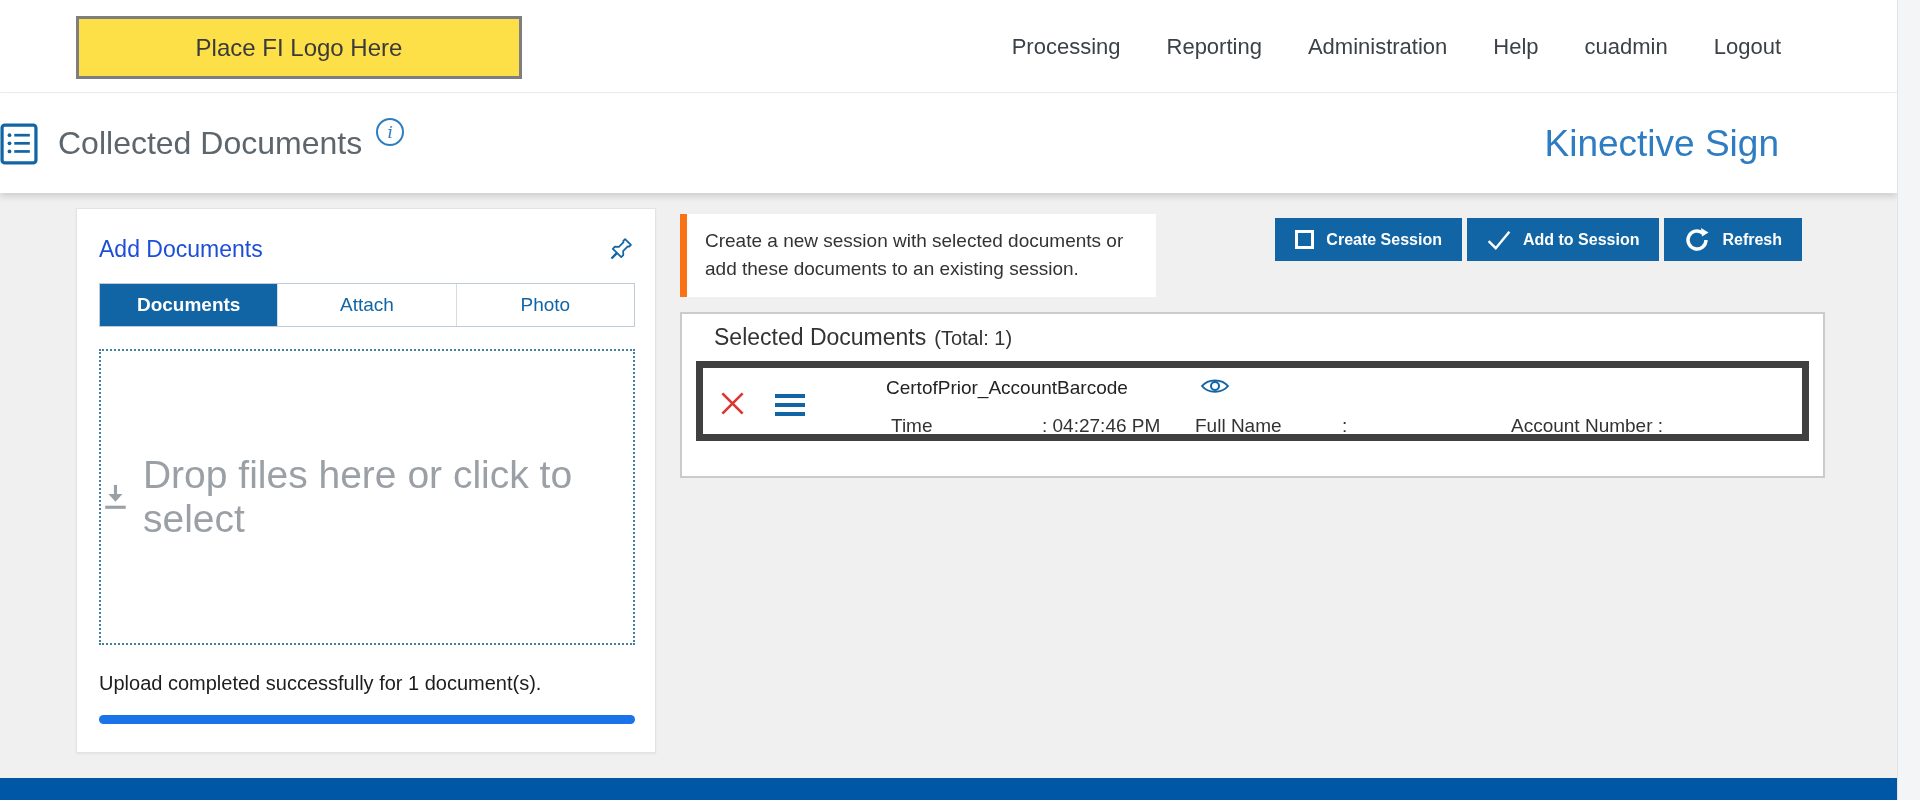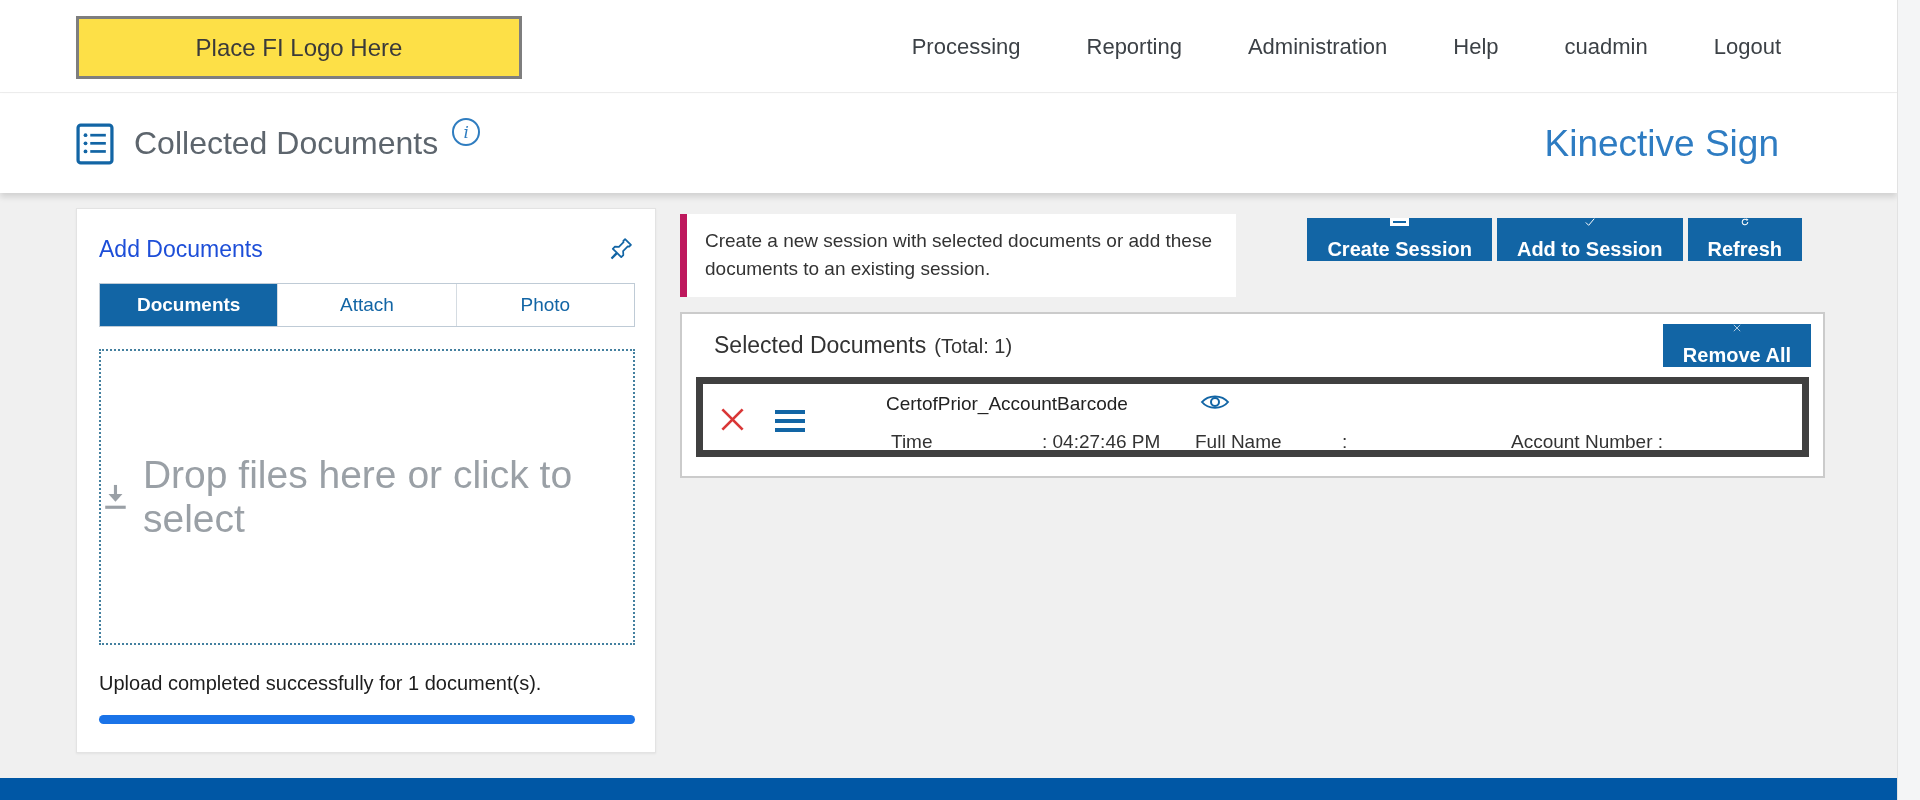--- a/index.html
+++ b/index.html
@@ -5,25 +5,25 @@
   * { margin:0; padding:0; box-sizing:border-box; }
   html,body { width:1920px; height:800px; }
   body { font-family:"Liberation Sans", sans-serif; background:#fff; overflow:hidden; }
   .screen { position:relative; width:1920px; height:800px; overflow:hidden; background:#fff; }
 
   
   .topbar { position:absolute; left:0; top:0; width:1897px; height:93px; background:#fff; border-bottom:1px solid #ededed; }
   .logo-box { position:absolute; left:76px; top:16px; width:446px; height:63px; border:3px solid #7e7e7e; background:#fde047;
               display:flex; align-items:center; justify-content:center; font-size:24px; color:#3a3a3a; }
   .topnav { position:absolute; right:116px; top:0; height:93px; display:flex; align-items:center; gap:46px; }
-  .topnav a { font-size:22px; color:#3c4146; text-decoration:none; cursor:pointer; white-space:nowrap;margin-left:20px; }
+  .topnav a { font-size:22px; color:#3c4146; text-decoration:none; cursor:pointer; white-space:nowrap; }
 
   
   .pageheader { position:absolute; left:0; top:94px; width:1897px; height:99px; background:#fff;
-                box-shadow:0 4px 6px rgba(0,0,0,.13); display:flex; align-items:center; padding-left:76px; z-index:5; }
+                box-shadow:0 4px 6px rgba(0,0,0,.13); display:flex; align-items:center; z-index:5; }
   .doc-icon { width:38px; height:42px; margin-right:20px; flex:0 0 auto; }
   .page-title { font-size:32px; color:#5d656d; font-weight:400; }
   .info-icon { width:28px; height:28px; border:2px solid #2f7dc0; border-radius:50%; color:#2f7dc0;
                display:flex; align-items:center; justify-content:center; font-family:"DejaVu Serif", serif;
                font-style:italic; font-size:17px; margin-left:14px; transform:translateY(-12px); cursor:pointer; }
   .brand { position:absolute; right:118px; top:50%; transform:translateY(-50%); font-size:37px; color:#2e7cc2; }
 
   
   .content { position:absolute; left:0; top:193px; width:1897px; height:585px; background:#f0f0f0; }
 
@@ -37,25 +37,25 @@
   .tab { flex:1; display:flex; align-items:center; justify-content:center; font-size:19px; color:#1265a5;
          background:#fff; border:none; border-left:1px solid #d5dce2; cursor:pointer; font-family:inherit; }
   .tab:first-child { border-left:none; }
   .tab.active { background:#1265a5; color:#fff; font-weight:700; }
   .dropzone { margin:22px 20px 0 22px; height:296px; border:2px dotted #44809f; display:flex; align-items:center;
               justify-content:center; gap:13px; color:#9aa0a6; font-size:39px; cursor:pointer; background:#fff; }
   .upload-status { margin:27px 20px 0 22px; font-size:20px; color:#1d1d1d; }
   .progress { margin:20px 20px 0 22px; height:9px; border-radius:5px; background:#1a73e8; }
 
   
-  .banner { position:absolute; left:680px; top:21px; width:556px; background:#fff; border-left:7px solid #be185d;
+  .banner { position:absolute; left:680px; top:21px; width:476px; background:#fff; border-left:7px solid #f97316;
             padding:13px 18px 15px; font-size:19px; color:#333; line-height:1.45; }
   .actions { position:absolute; top:25px; right:95px; display:flex; gap:5px; }
-  .btn { height:43px; background:#1265a5; color:#fff; border:none; font-weight:700; font-size:20px;
-         display:flex; align-items:center; gap:12px; padding:0 20px; cursor:pointer; font-family:inherit; white-space:nowrap;flex-direction:column; }
+  .btn { height:43px; background:#1265a5; color:#fff; border:none; font-weight:700; font-size:16px;
+         display:flex; align-items:center; gap:12px; padding:0 20px; cursor:pointer; font-family:inherit; white-space:nowrap; }
   .sq-icon { width:19px; height:19px; border:3px solid #fff; display:inline-block; }
 
   
   .sel-panel { position:absolute; left:680px; top:119px; width:1145px; height:166px; background:#fff; border:2px solid #cbcbcb; }
   .sel-head { display:flex; justify-content:space-between; align-items:center; padding:10px 12px 8px 32px; }
   .sel-title { font-size:23px; color:#333; }
   .sel-total { font-size:20px; color:#333; margin-left:8px; }
   .doc-row { position:relative; margin:2px 14px 0; height:80px; border:7px solid #404040; background:#fff; }
   .row-x { position:absolute; left:16px; top:22px; cursor:pointer; }
   .row-drag { position:absolute; left:72px; top:26px; width:30px; cursor:grab; }
@@ -161,27 +161,20 @@
         </svg>
         <span>Refresh</span>
       </button>
     </div>
 
     <section class="sel-panel">
       <div class="sel-head">
         <div>
           <span class="sel-title">Selected Documents</span><span class="sel-total">(Total: 1)</span>
         </div>
-        <button class="btn">
-          <svg width="20" height="20" viewBox="0 0 20 20" aria-hidden="true">
-            <line x1="2" y1="2" x2="18" y2="18" stroke="#fff" stroke-width="1.7"></line>
-            <line x1="18" y1="2" x2="2" y2="18" stroke="#fff" stroke-width="1.7"></line>
-          </svg>
-          <span>Remove All</span>
-        </button>
       </div>
 
       <div class="doc-row">
         <svg class="row-x" width="27" height="27" viewBox="0 0 24 24" aria-hidden="true">
           <line x1="3" y1="3" x2="21" y2="21" stroke="#d93636" stroke-width="2.4"></line>
           <line x1="21" y1="3" x2="3" y2="21" stroke="#d93636" stroke-width="2.4"></line>
         </svg>
         <span class="row-drag">
             <i></i>
             <i></i>

